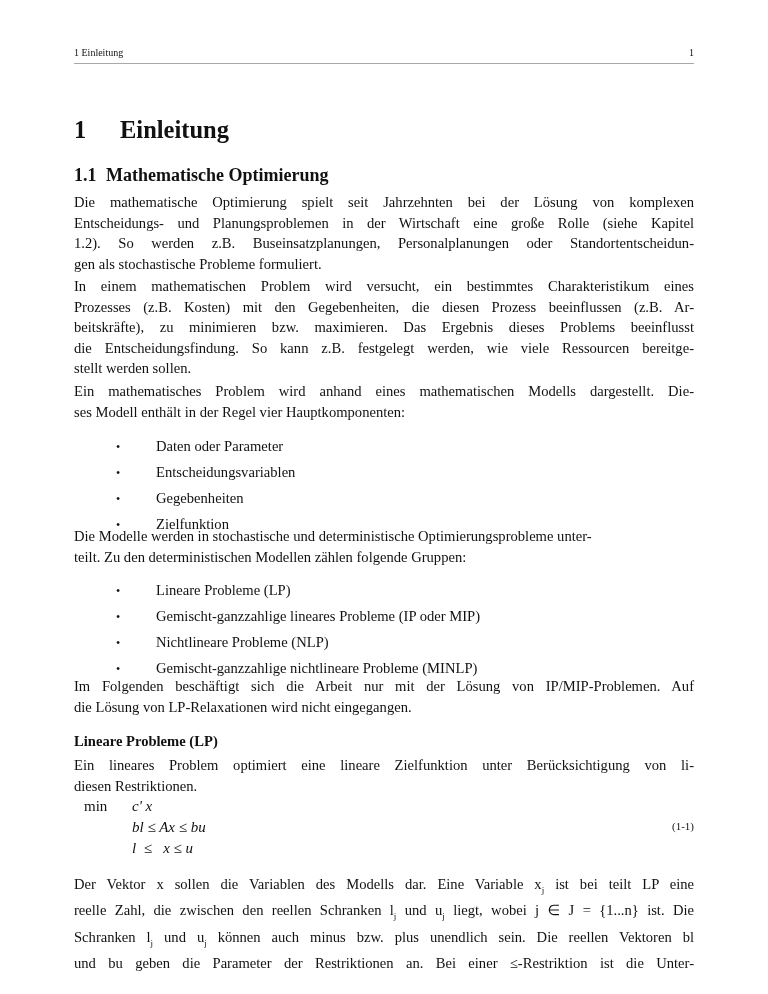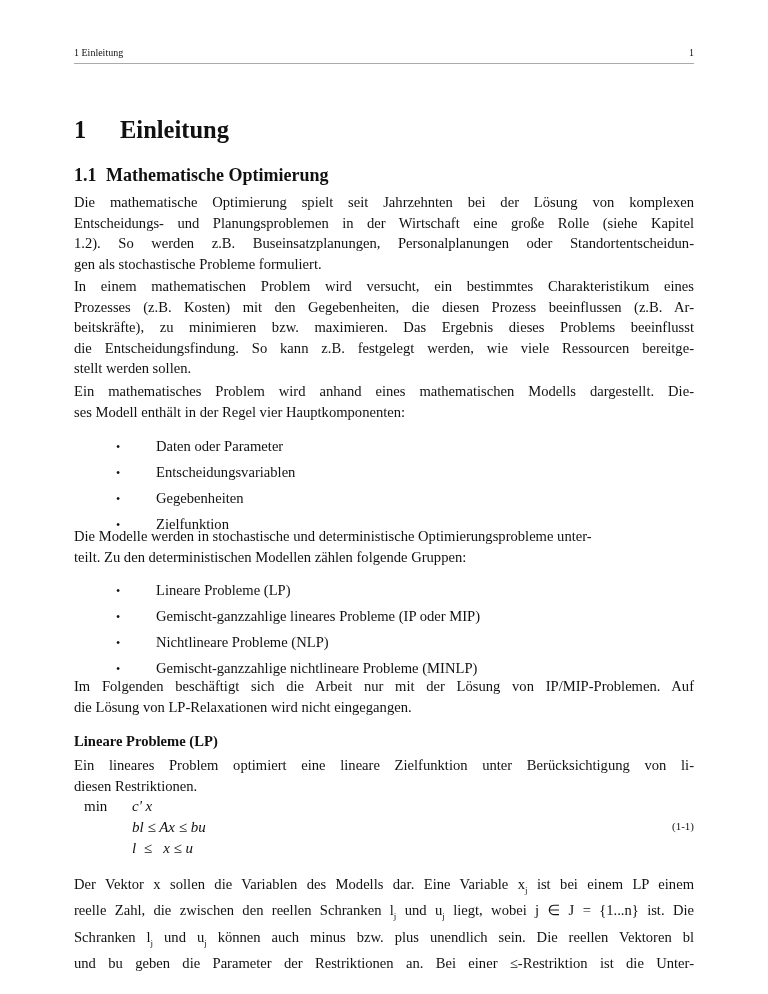--- a/index.html
+++ b/index.html
@@ -91,19 +91,19 @@
 
   <div>
     <span class="math" style="left:10px; top:798px">min</span>
     <span class="math" style="left:58px; top:798px"><i>c' x</i></span>
     <span class="math" style="left:58px; top:819px"><i>bl ≤ Ax ≤ bu</i></span>
     <span class="math" style="left:58px; top:840px; white-space:pre"><i style="white-space:pre">l  ≤   x ≤ u</i></span>
     <span class="eqno" style="top:820px">(1-1)</span>
   </div>
 
   <div class="p" style="top:874px">
-    <span class="ln"><span>Der Vektor x sollen die Variablen des Modells dar. Eine Variable x</span><sub style="font-size:9px">j</sub><span> ist bei einem LP einem</span></span>
+    <span class="ln"><span>Der Vektor x sollen die Variablen des Modells dar. Eine Variable x</span><sub style="font-size:9px">j</sub><span> ist bei teilt LP eine</span></span>
     <span class="ln"><span>reelle Zahl, die zwischen den reellen Schranken l</span><sub style="font-size:9px">j</sub><span> und u</span><sub style="font-size:9px">j</sub><span> liegt, wobei j ∈ J = {1...n} ist. Die</span></span>
     <span class="ln"><span>Schranken l</span><sub style="font-size:9px">j</sub><span> und u</span><sub style="font-size:9px">j</sub><span> können auch minus bzw. plus unendlich sein. Die reellen Vektoren bl</span></span>
     <span class="ln">und bu geben die Parameter der Restriktionen an. Bei einer ≤-Restriktion ist die Unter-</span>
   </div>
 
 </div>
 
 </body></html>

